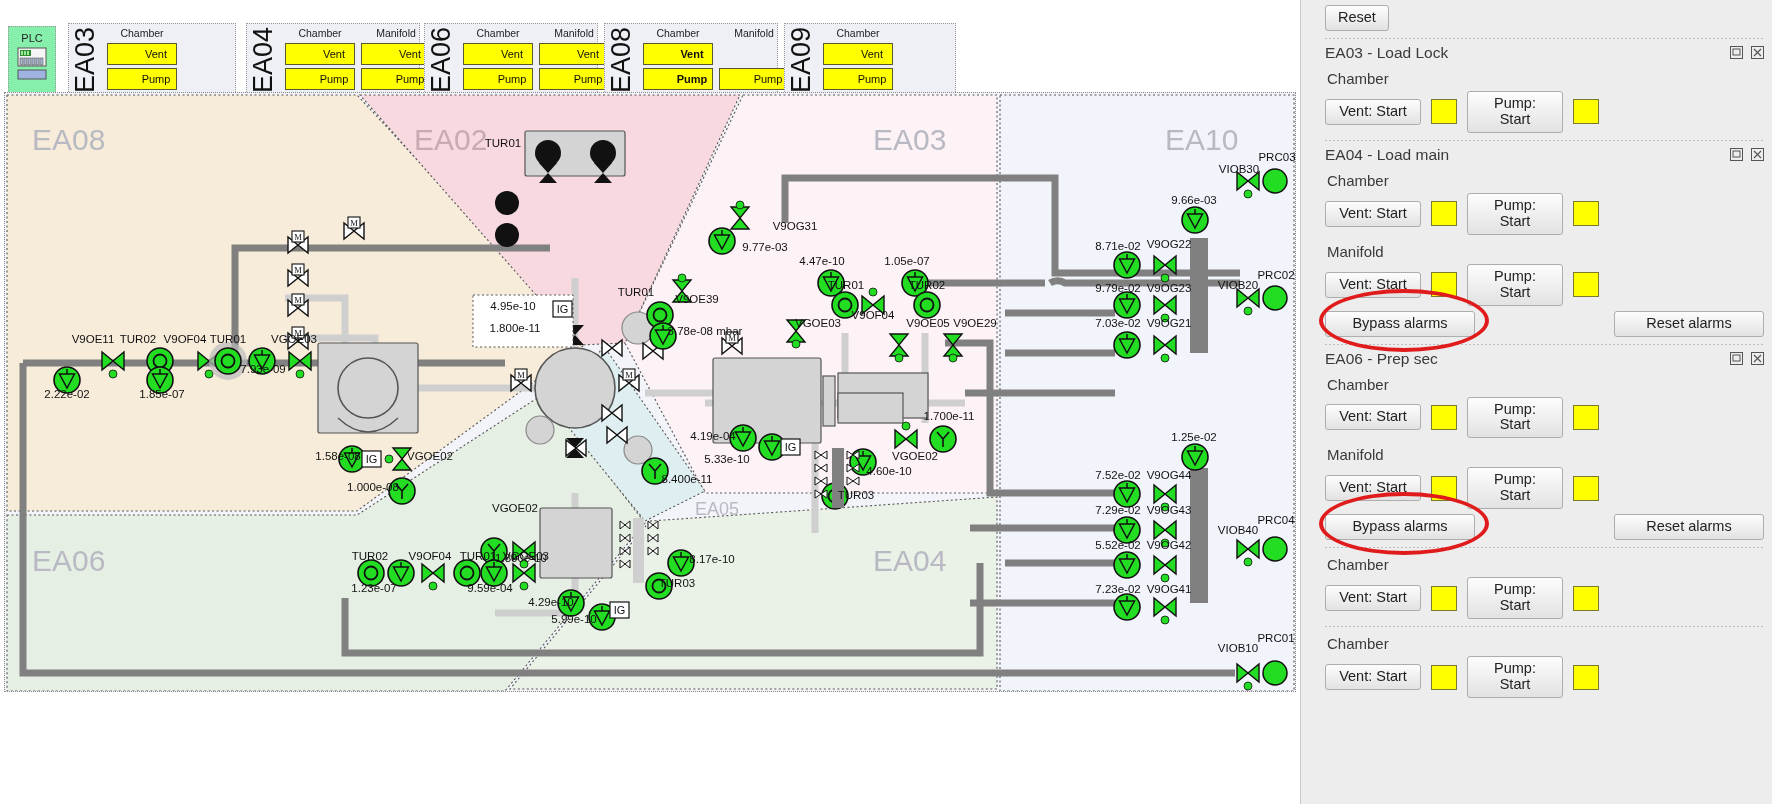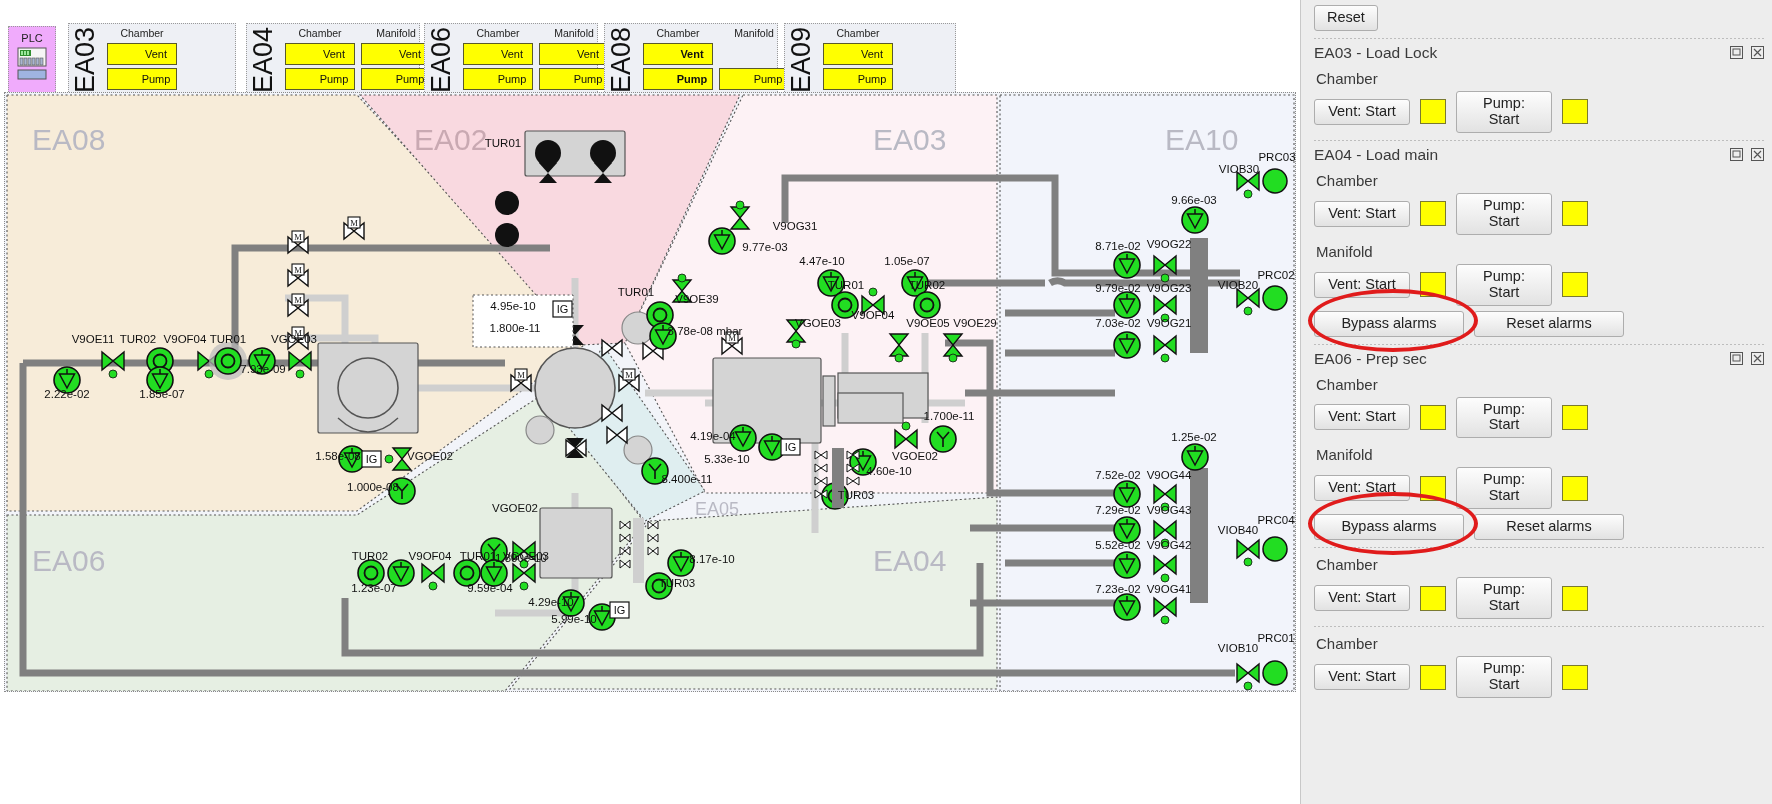--- a/index.html
+++ b/index.html
@@ -12,21 +12,21 @@
   }
   #root { position: relative; width: 1772px; height: 804px; }
 
   
   #topbar {
     position: absolute; left: 0; top: 0; width: 1300px; height: 100px;
     background: #ffffff;
   }
   .plc-box {
     position: absolute; left: 8px; top: 26px; width: 48px; height: 70px;
-    border: 1px dotted #9a9a9a; background: #f0abfc;
+    border: 1px dotted #9a9a9a; background: #86efac;
     display: flex; flex-direction: column; align-items: center; padding-top: 5px;
   }
   .plc-label { font-size: 11px; color: #222; }
   .plc-icon { margin-top: 3px; width: 30px; }
   .grp {
     position: absolute; top: 23px; height: 73px;
     border: 1px dotted #9a9a9a; background: #eef0f5;
     display: flex; align-items: stretch;
   }
   .grp-name {
@@ -60,40 +60,40 @@
     overflow: hidden;
   }
   #diagram svg { display:block; }
 
   
   #rightpanel {
     position: absolute; left: 1300px; top: 0; width: 472px; height: 804px;
     background: #ededed; border-left: 1px solid #c8c8c8;
     overflow: hidden;
   }
-  .rp-inner { padding: 5px 8px 0 13px; }
+  .rp-inner { padding: 5px 8px 0 24px; }
   .btn {
     background: linear-gradient(#fdfdfd, #e2e2e2);
     border: 1px solid #adadad; border-radius: 3px;
     font-size: 14.5px; color: #222; padding: 4px 9px;
     font-family: "Liberation Sans", sans-serif; cursor: pointer;
     line-height: 1.1;
   }
   .reset-btn { padding: 4px 12px; }
   .sep { height: 1px; margin: 7px 0 5px 0;
          background: repeating-linear-gradient(to right,#bdbdbd 0 2px, transparent 2px 4px); }
   .sect-head { display: flex; align-items: center; justify-content: space-between; margin: 2px 0 0 0; gap: 20px; }
   .sect-title { font-size: 15.5px; color: #3a3a3a; }
   .sect-icons { display: flex; gap: 8px; }
   .mini-icon { width: 13px; height: 13px; display:flex; align-items:center; justify-content:center; cursor:pointer; }
   .mini-icon svg { width: 13px; height: 13px; }
   .sub-label { font-size: 15px; color: #3a3a3a; margin: 8px 0 4px 2px; }
   .row { display: flex; align-items: center; gap: 10px; margin-bottom: 2px; }
   .swatch { width: 26px; height: 25px; background: #ffff00; border: 1px solid #7a7a30; }
-  .alarm-row { display: flex; gap: 10px; margin-top: 5px; position: relative; }
+  .alarm-row { display: flex; gap: 10px; margin-top: 5px; position: relative; justify-content: space-between; }
   .alarm-btn { min-width: 150px; text-align: center; }
   .ellipse {
     position: absolute; border: 4px solid #e01b1b; border-radius: 50%;
     pointer-events: none;
   }
   .w96 { width: 96px; text-align: center; }
 </style>
 </head>
 <body>
 

